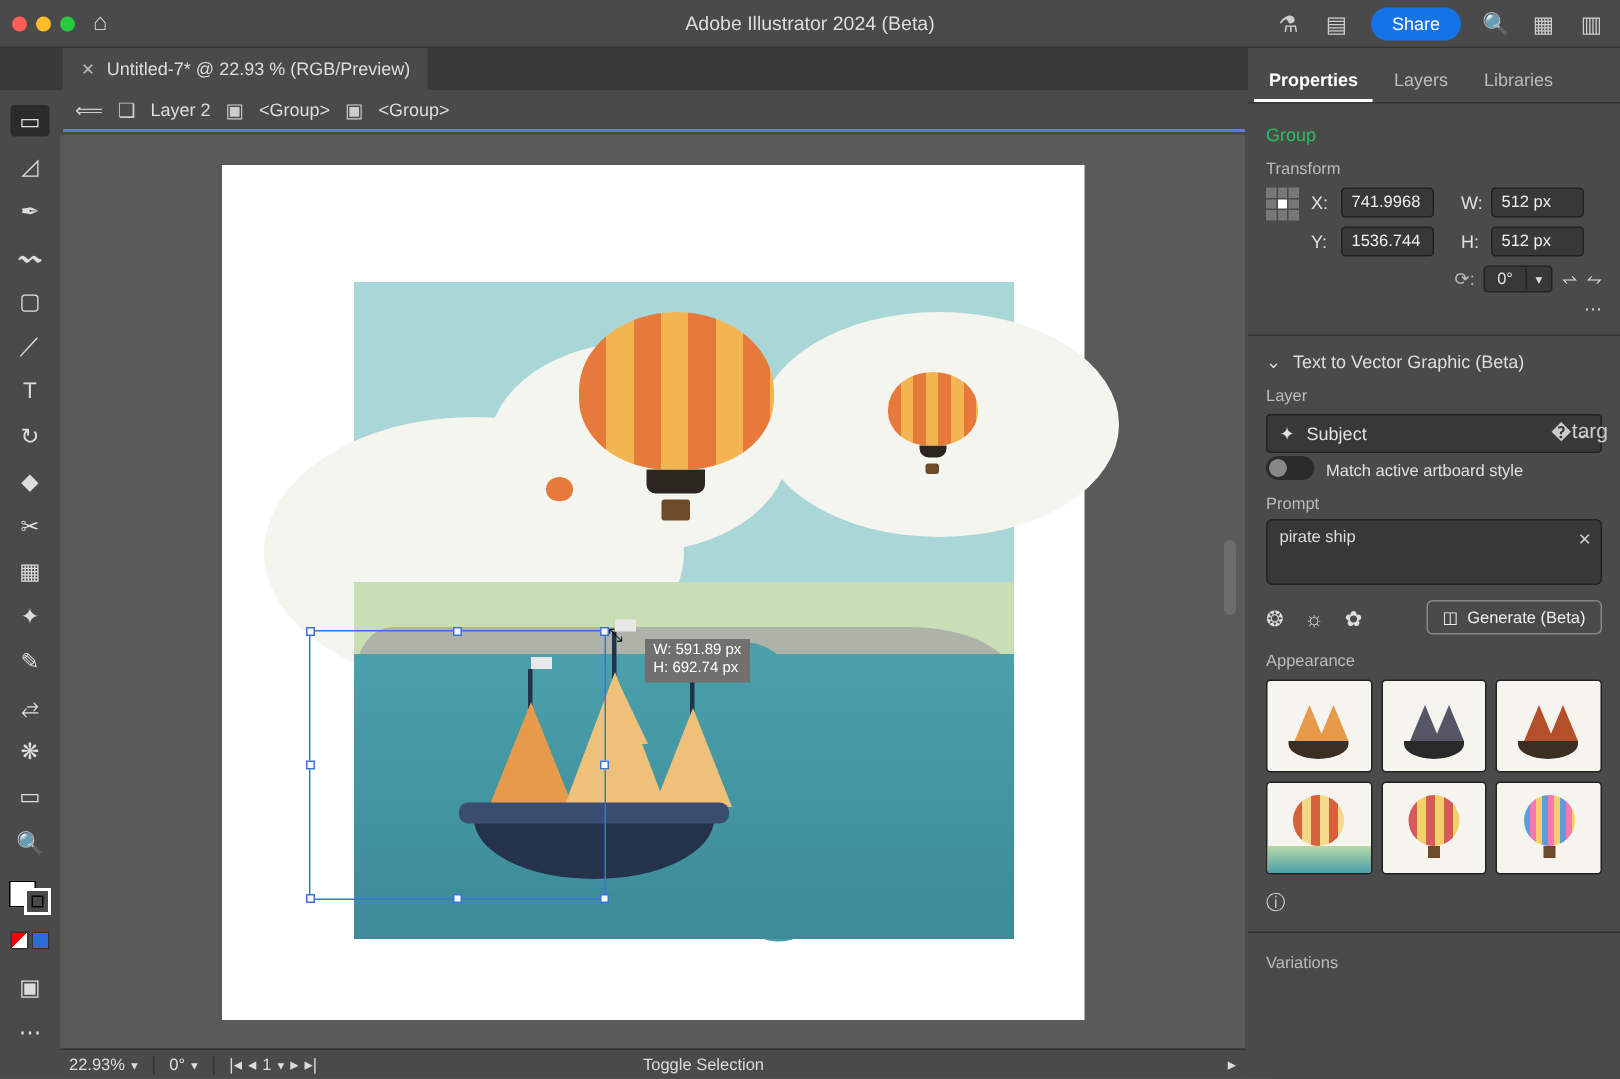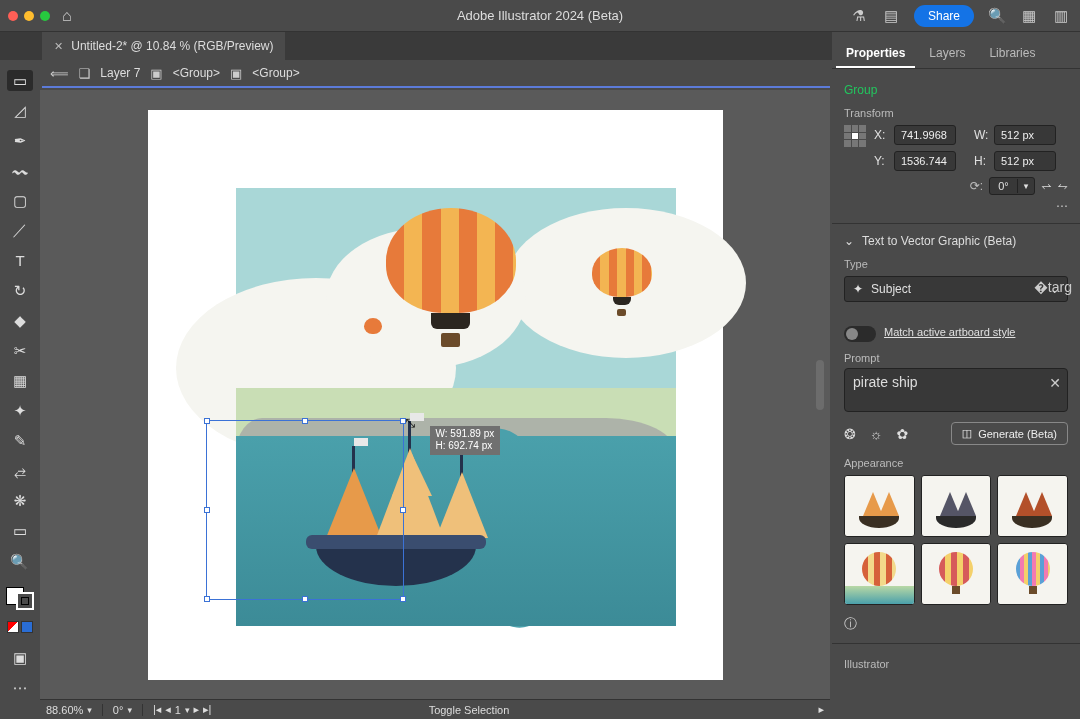--- a/index.html
+++ b/index.html
@@ -98,21 +98,21 @@
   .rot-sel .v{padding:2px 8px; font-size:11px;}
   .rot-sel .ar{padding:2px 6px; border-left:1px solid #222; font-size:9px;}
   .flip{display:flex; gap:6px; color:#ddd; font-size:13px;}
   .divider{height:1px; background:#333; margin:10px -12px;}
   .collapser{display:flex; align-items:center; gap:8px; color:#ddd; font-size:12px; margin-top:6px;}
   .type-sel{display:flex; align-items:center; gap:8px; background:#383838; border:1px solid #222; border-radius:3px; padding:5px 8px; margin-top:6px;}
   .type-sel .carat{margin-left:auto; font-size:10px;}
   .toggle{width:32px; height:16px; border-radius:8px; background:#2b2b2b; position:relative; display:inline-block; vertical-align:middle; margin-right:8px;}
   .toggle:after{content:""; position:absolute; width:12px; height:12px; background:#888; border-radius:50%; top:2px; left:2px;}
   .prompt-label{color:#bbb; font-size:11px; margin-top:10px;}
-  .prompt-box{background:#383838; border:1px solid #222; border-radius:4px; height:44px; padding:5px 24px 5px 8px; color:#ddd; font-size:14px; position:relative; margin-top:4px;}
+  .prompt-box{background:#383838; border:1px solid #222; border-radius:4px; height:44px; padding:5px 24px 5px 8px; color:#ddd; font-size:11px; position:relative; margin-top:4px;}
   .prompt-box .xb{position:absolute; right:6px; top:6px; color:#ccc; cursor:pointer;}
   .prompt-icons{display:flex; align-items:center; gap:14px; margin-top:10px;}
   .prompt-icons .pi{color:#ddd; font-size:14px; cursor:pointer;}
   .gen-btn{margin-left:auto; display:flex; align-items:center; gap:6px; border:1px solid #888; border-radius:4px; padding:4px 10px; font-size:11px; color:#eee; cursor:pointer;}
   .var-label{color:#bbb; font-size:11px; margin-top:12px;}
   .var-grid{display:grid; grid-template-columns:repeat(3,1fr); gap:6px; margin-top:6px;}
   .thumb{height:62px; background:#f5f4ef; border:1px solid #222; border-radius:3px; position:relative; overflow:hidden;}
   .thumb .mini-hull{position:absolute; bottom:8px; left:14px; width:40px; height:12px; background:#3a2f22; border-radius:0 0 20px 20px/0 0 10px 10px;}
   .thumb .mini-sail{position:absolute; bottom:20px; left:18px; border-style:solid; border-width:0 10px 24px 10px; border-color:transparent transparent #e79a4a transparent;}
   .thumb .mini-sail.b{left:34px; border-bottom-color:#e79a4a;}
@@ -154,29 +154,29 @@
     <span class="share-btn">Share</span>
     <span class="tico">🔍</span>
     <span class="tico">▦</span>
     <span class="tico">▥</span>
   </div>
 </div>
 
 <div class="tabbar">
   <div class="tab">
     <span class="x">✕</span>
-    <span class="lbl">Untitled-2* @ 10.84 % (RGB/Preview)</span>
+    <span class="lbl">Untitled-7* @ 22.93 % (RGB/Preview)</span>
   </div>
 </div>
 
 <div class="layerbar">
   <span class="bi">⟸</span>
   <span class="bi">❑</span>
   <span class="seg">
-      <span>Layer 7</span>
+      <span>Layer 2</span>
     </span>
   <span class="bi">▣</span>
   <span class="seg">
       <span>&lt;Group&gt;</span>
     </span>
   <span class="bi">▣</span>
   <span class="seg">
       <span>&lt;Group&gt;</span>
     </span>
 </div>
@@ -313,27 +313,27 @@
       </div>
     </div>
     <div style="text-align:right; margin-top:4px;"><span style="color:#ccc;">⋯</span></div>
 
     <div class="divider"></div>
 
     <div class="collapser">
       <span>⌄</span>
       <span>Text to Vector Graphic (Beta)</span>
     </div>
-    <div class="sec-sub">Type</div>
+    <div class="sec-sub">Layer</div>
     <div class="type-sel">
       <span>✦</span>
       <span>Subject</span>
       <span class="carat">⌄</span>
     </div>
-    <div style="margin-top:24px; display:flex; align-items:flex-start;text-decoration:underline;">
+    <div style="margin-top:2px; display:flex; align-items:flex-end;">
       <span class="toggle"></span>
       <span style="font-size:11px;">Match active artboard style</span>
     </div>
     <div class="prompt-label">Prompt</div>
     <div class="prompt-box">
       <span>pirate ship</span>
       <span class="xb">✕</span>
     </div>
     <div class="prompt-icons">
       <span class="pi">❂</span>
@@ -369,27 +369,27 @@
           <div class="mini-bal"></div>
           <div class="mini-bask"></div>
         </div>
       <div class="thumb t6">
           <div class="mini-bal"></div>
           <div class="mini-bask"></div>
         </div>
     </div>
     <div class="info-row"><span>ⓘ</span></div>
     <div class="divider"></div>
-    <div class="app-label">Illustrator</div>
+    <div class="app-label">Variations</div>
   </div>
 </div>
 
 <div class="statusbar">
   <div class="stat-box">
-      <span>88.60%</span> 
+      <span>22.93%</span> 
       <span style="font-size:9px;">▾</span>
     </div>
   <div class="stat-sep"></div>
   <div class="stat-box">
       <span>0°</span> 
       <span style="font-size:9px;">▾</span>
     </div>
   <div class="stat-sep"></div>
   <div class="stat-box">
     <span>|◂</span> 

